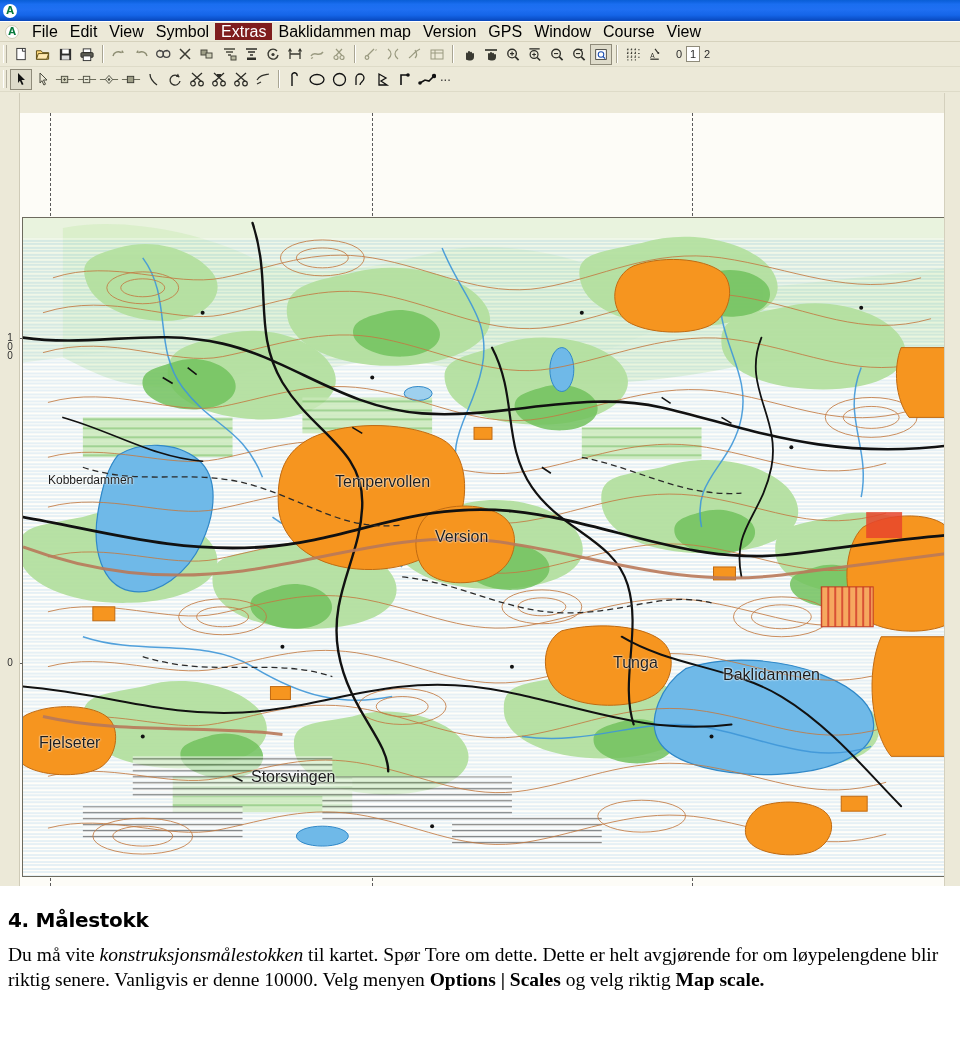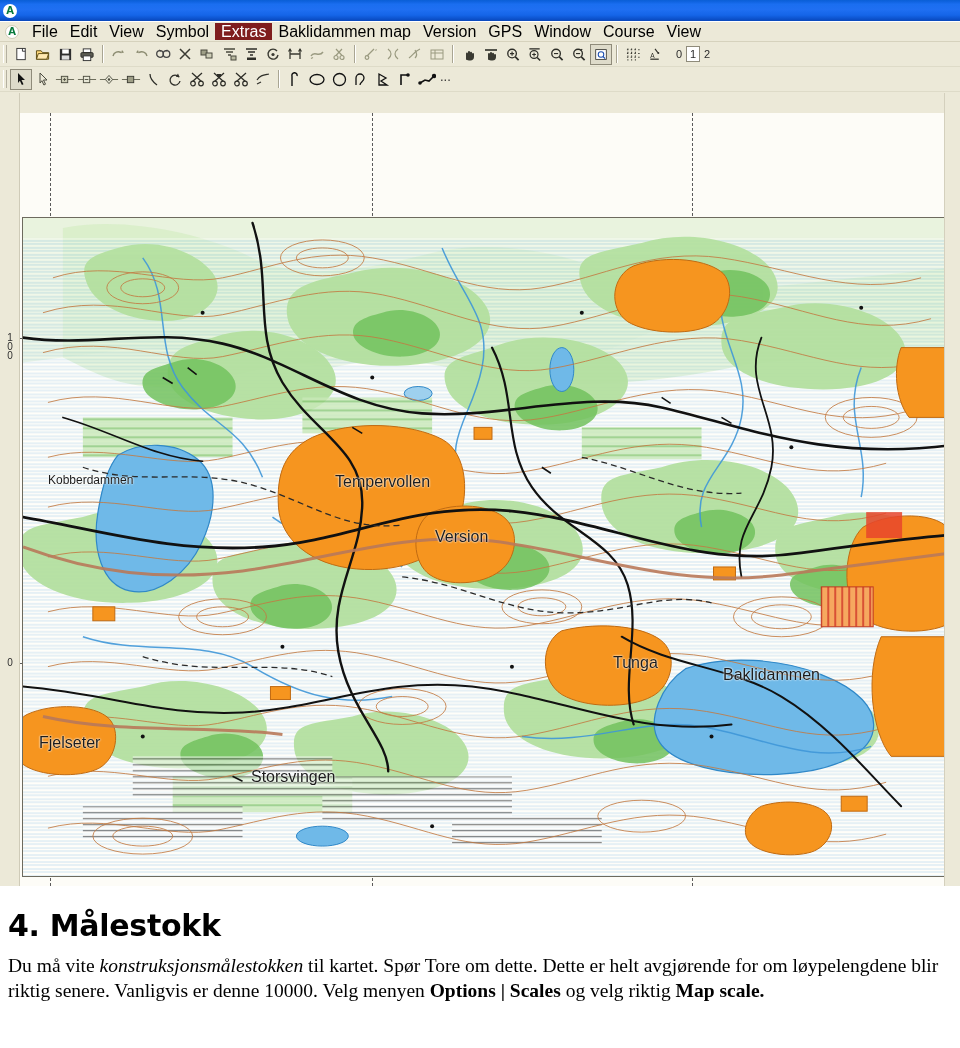--- a/index.html
+++ b/index.html
@@ -153,21 +153,21 @@
   }
 
   
   #doc {
     position: absolute; left: 0; top: 886px; width: 960px; height: 162px;
     background: #ffffff; padding: 22px 8px 0 8px;
   }
   #doc-heading {
     font-family: "DejaVu Sans", sans-serif;
     font-weight: bold;
-    font-size: 30px;
+    font-size: 20px;
     color: #000;
     margin: 0 0 10px 0;
     letter-spacing: -0.3px;
   }
   #doc-body {
     font-family: "Liberation Serif", serif;
     font-size: 19.5px;
     line-height: 25px;
     color: #000;
   }

